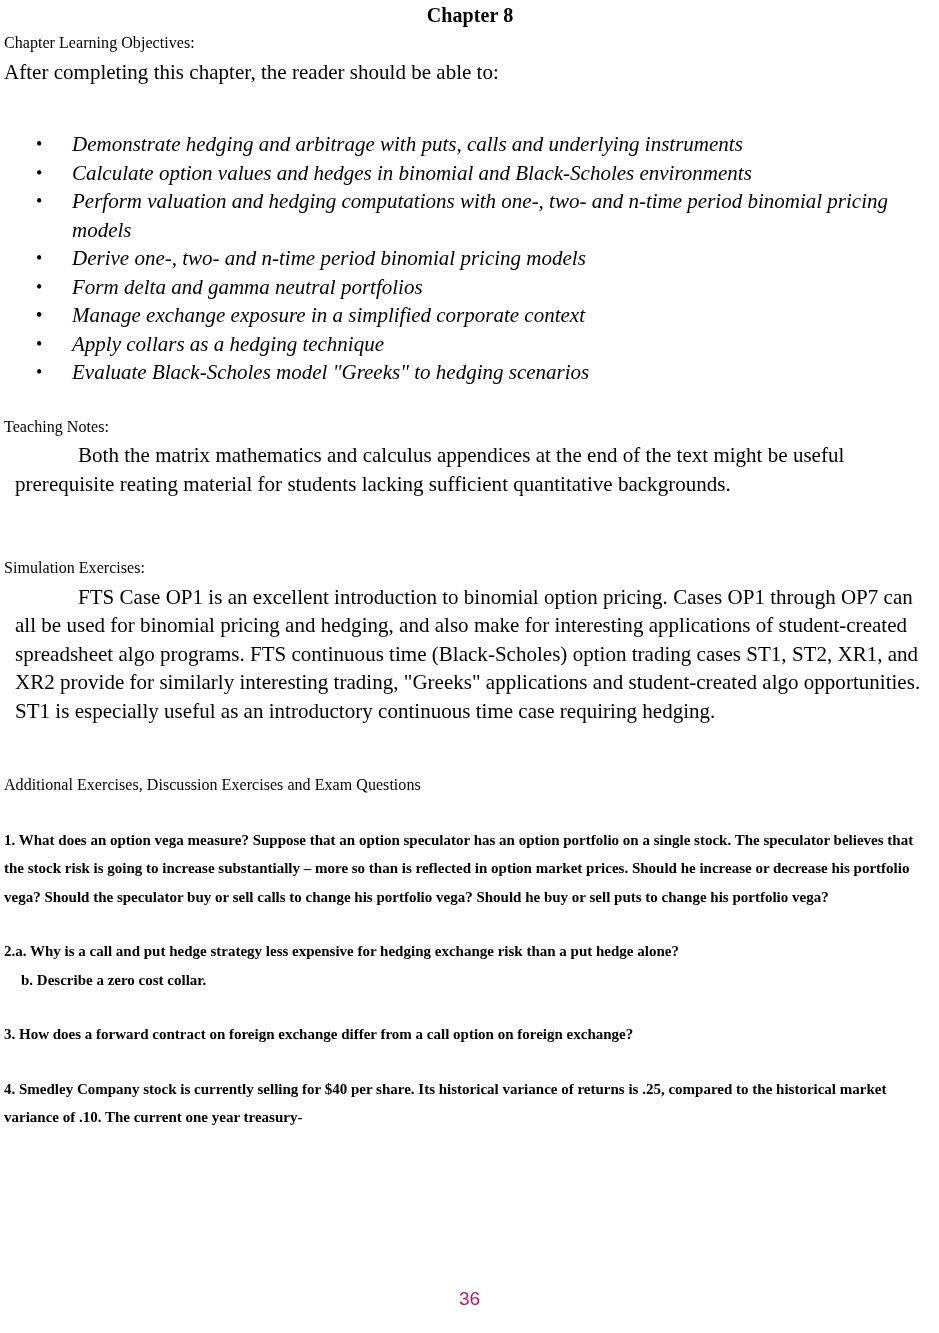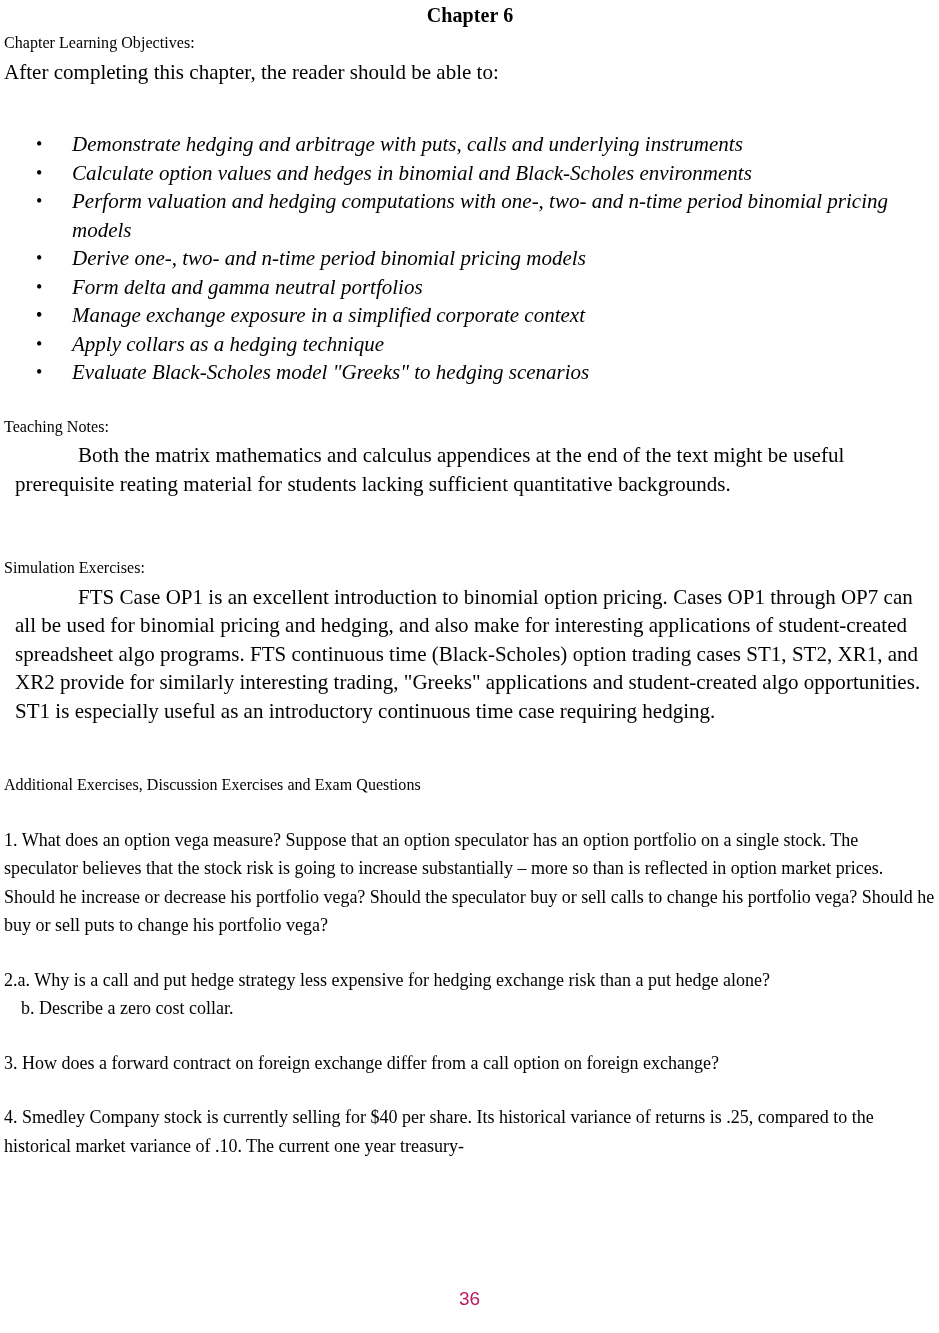--- a/index.html
+++ b/index.html
@@ -81,23 +81,24 @@
     position: absolute;
     left: 32px;
     top: 0;
     font-style: normal;
     font-size: 18px;
     line-height: 28.5px;
   }
 
   
   .question {
-    font-size: 18px;
-    line-height: 28.5px;
-    margin: 0;
+    font-size: 15px;
+    line-height: 28.5px;
+    margin: 0;
+    font-weight: bold;
   }
 
   .question.sub-item {
     padding-left: 17px;
   }
   .sp-26 { height: 26px; }
   .sp-44 { height: 44px; }
   .sp-46 { height: 46px; }
   .sp-56 { height: 56px; }
 
@@ -114,21 +115,21 @@
     color: #be185d;
   }
 </style>
 </head>
 <body>
 
 <div class="page">
 
   <div class="content">
 
-    <div class="chapter-title">Chapter 6</div>
+    <div class="chapter-title">Chapter 8</div>
 
     <div class="heading">Chapter Learning Objectives:</div>
 
     <div class="body-par">After completing this chapter, the reader should be able to:</div>
 
     <div class="sp-44"></div>
 
     <ul class="objectives">
       <li>
         <span class="bullet">•</span>

